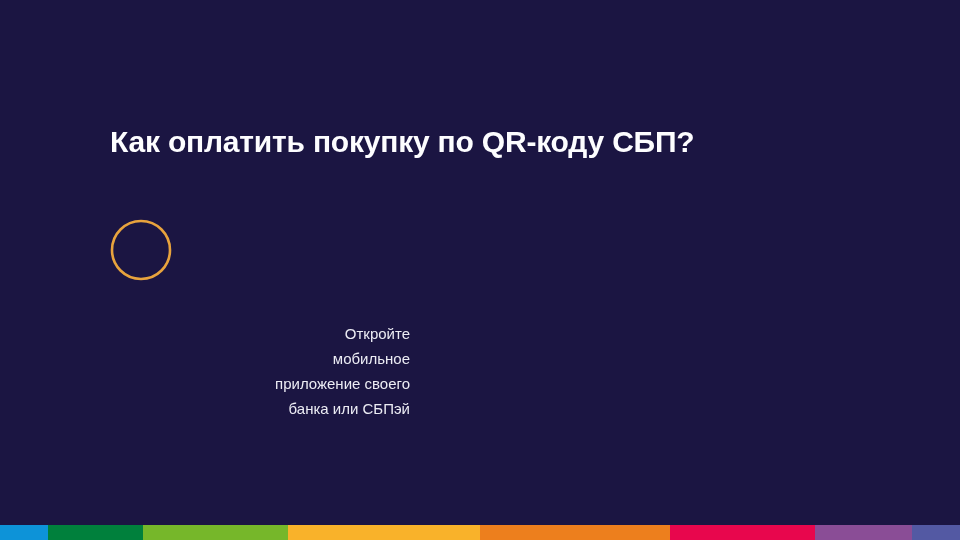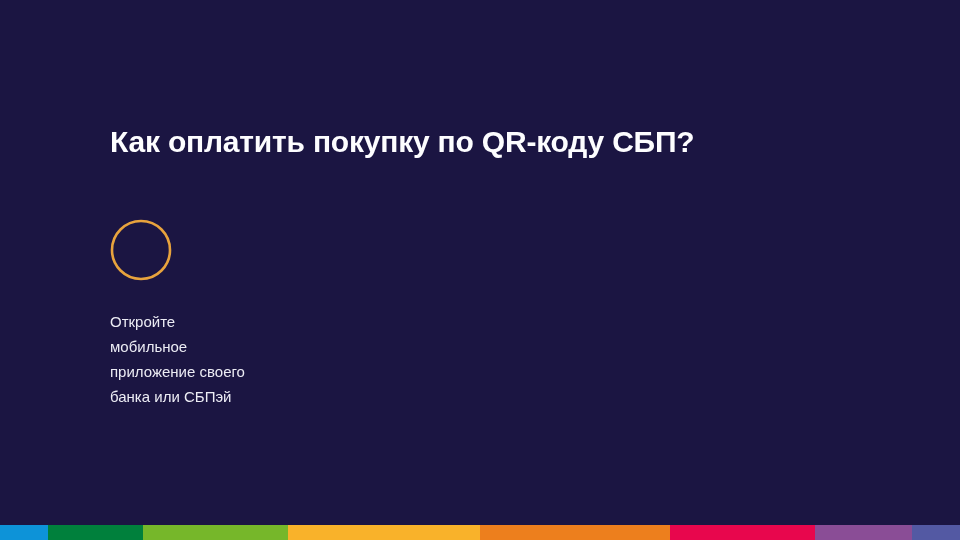--- a/index.html
+++ b/index.html
@@ -8,20 +8,21 @@
     padding: 0;
     background: #000;
   }
   .slide {
     position: relative;
     width: 960px;
     height: 540px;
     background: #1b1542;
     overflow: hidden;
     font-family: "Liberation Sans", "DejaVu Sans", sans-serif;
+    text-align: right;
     -webkit-font-smoothing: antialiased;
   }
 
   
   .slide-title {
     position: absolute;
     left: 110px;
     top: 105px;
     font-size: 30px;
     font-weight: bold;
@@ -40,21 +41,21 @@
   }
   .step-marker {
     width: 62px;
     height: 62px;
     display: block;
   }
   .step-marker svg {
     display: block;
   }
   .step-text {
-    margin-top: 28px;
+    margin-top: 40px;
     font-size: 15px;
     line-height: 25px;
     color: #ececf4;
     font-weight: normal;
     white-space: pre-line;
   }
 
   
   .footer-bar {
     position: absolute;

